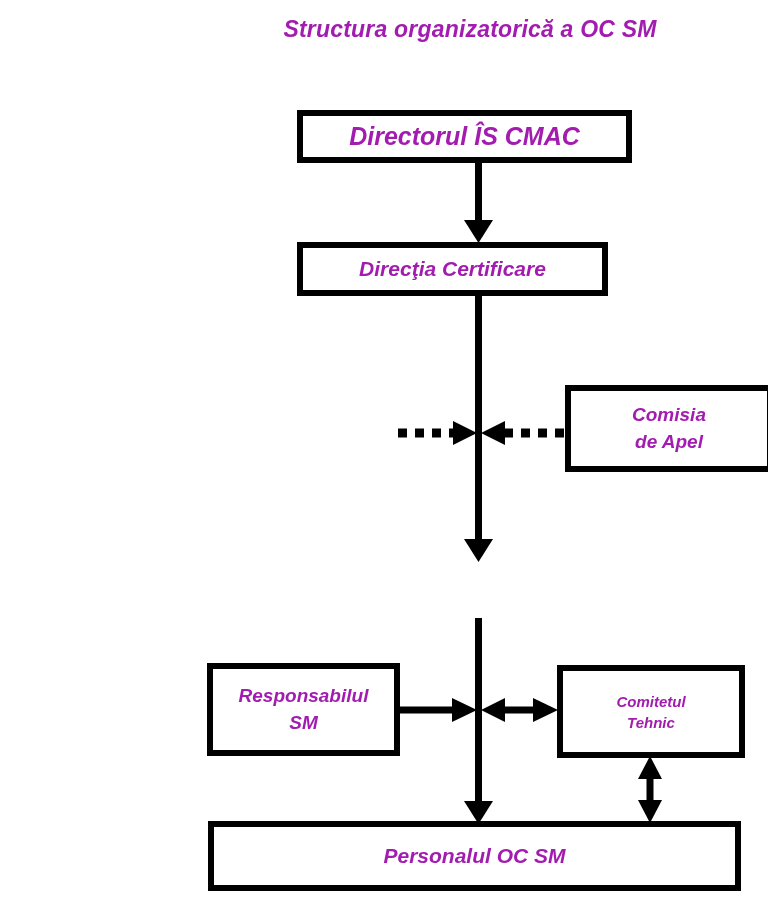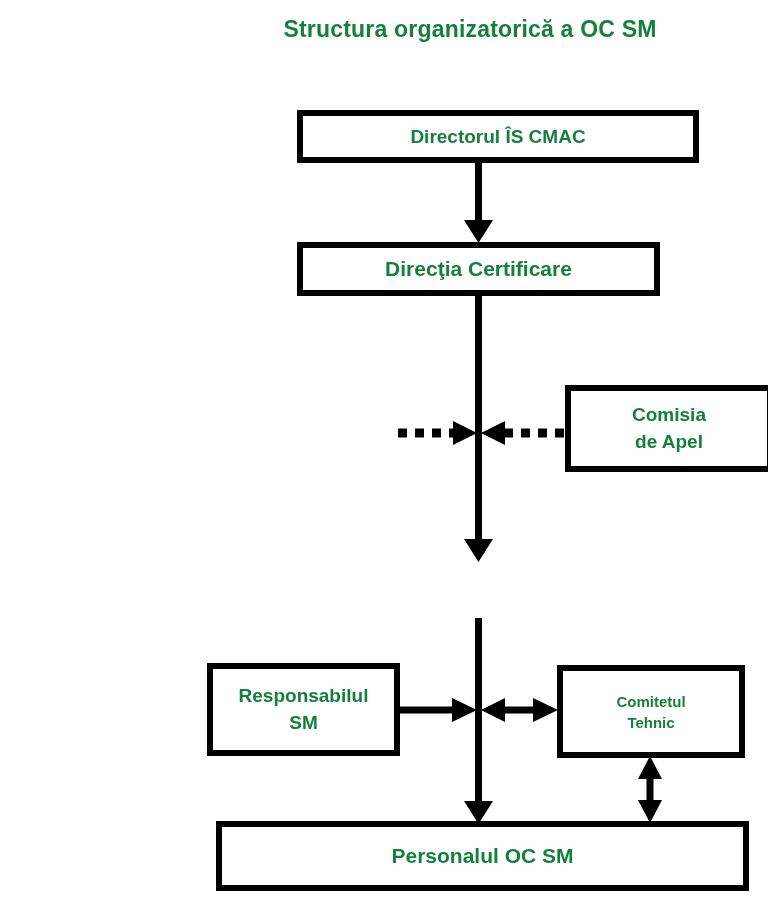--- a/index.html
+++ b/index.html
@@ -7,22 +7,23 @@
     padding: 0;
     background: #ffffff;
   }
   .canvas {
     position: relative;
     width: 768px;
     height: 898px;
     background: #ffffff;
     font-family: "Liberation Sans", sans-serif;
     font-weight: bold;
-    color: #15803d;
+    color: #a21caf;
     overflow: hidden;
+    font-style: italic;
   }
   .chart-title {
     position: absolute;
     left: 170px;
     top: 16px;
     width: 600px;
     text-align: center;
     font-size: 23px;
     letter-spacing: 0.2px;
   }
@@ -41,28 +42,28 @@
     border: 6px solid #000000;
     display: flex;
     align-items: center;
     justify-content: center;
     text-align: center;
     z-index: 2;
   }
   .node .lbl {
     white-space: pre-line;
   }
-  .n-director    { left:297px; top:110px; width:402px; height:53px;  font-size:19px; }
-  .n-directia    { left:297px; top:242px; width:363px; height:54px;  font-size:21px; }
+  .n-director    { left:297px; top:110px; width:335px; height:53px;  font-size:25px; }
+  .n-directia    { left:297px; top:242px; width:311px; height:54px;  font-size:21px; }
   .n-coordonare  { left:201px; top:372px; width:197px; height:117px; font-size:19px; line-height:1.32; }
   .n-apel        { left:565px; top:385px; width:208px; height:87px;  font-size:19px; line-height:1.4; }
   .n-conducator  { left:296px; top:559px; width:366px; height:62px;  font-size:21px; }
   .n-responsabil { left:207px; top:663px; width:193px; height:93px;  font-size:19px; line-height:1.4; }
   .n-tehnic      { left:557px; top:665px; width:188px; height:93px;  font-size:15px; line-height:1.4; }
-  .n-personal    { left:216px; top:821px; width:533px; height:70px;  font-size:21px; }
+  .n-personal    { left:208px; top:821px; width:533px; height:70px;  font-size:21px; }
   .stroke-solid  { stroke:#000000; stroke-width:7; fill:none; }
   .stroke-dotted { stroke:#000000; stroke-width:9; fill:none; stroke-dasharray:9 8; }
   .arrowhead     { fill:#000000; stroke:none; }
 </style>
 </head>
 <body>
 
 <div class="canvas">
 
   <div class="chart-title">Structura organizatorică a OC SM</div>

